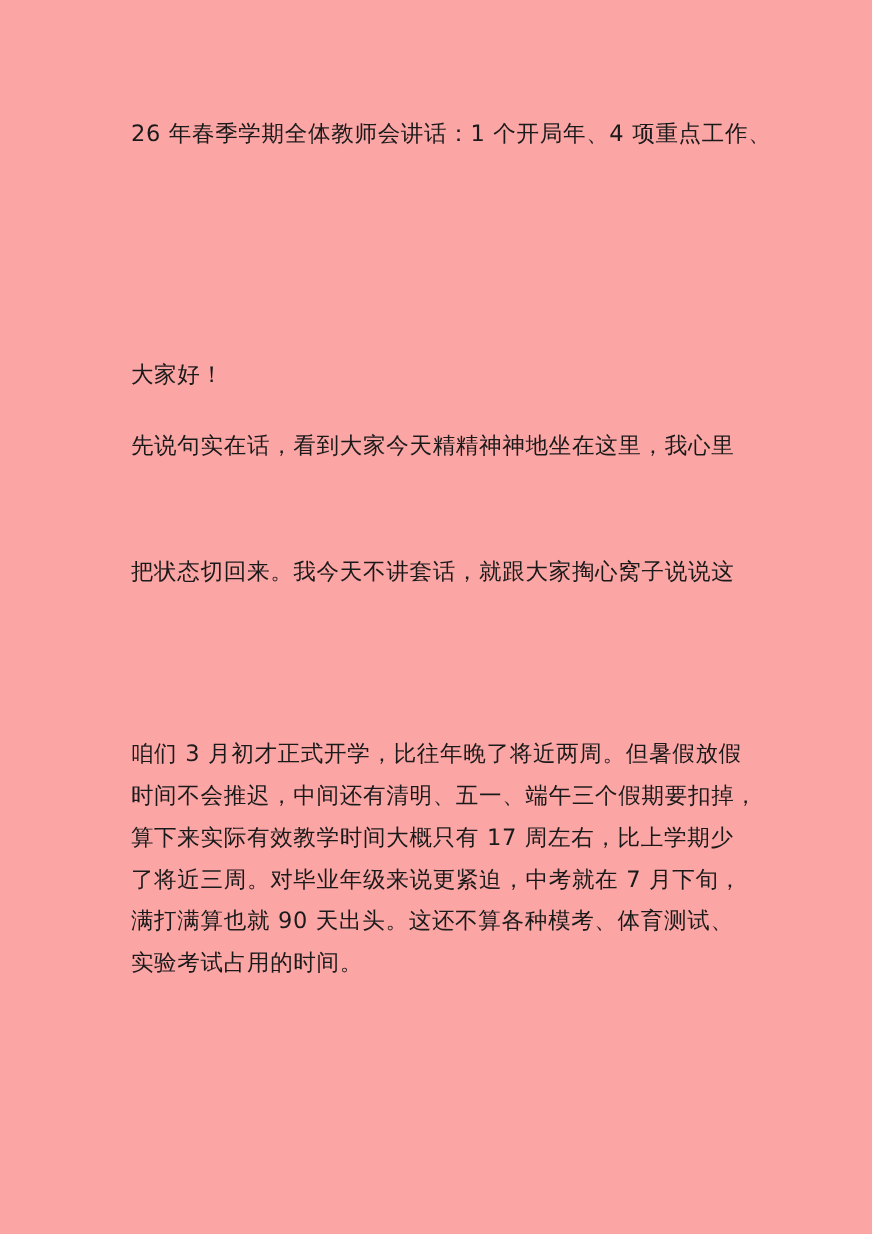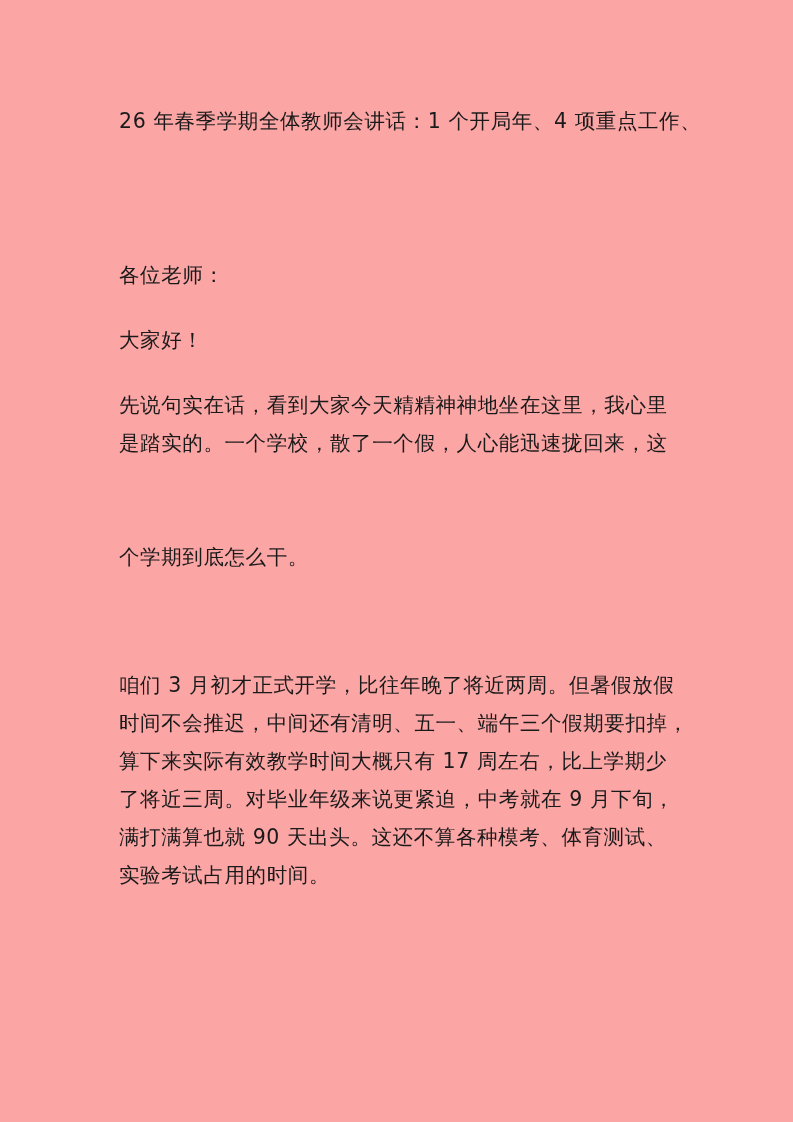--- a/index.html
+++ b/index.html
@@ -32,30 +32,28 @@
       letter-spacing: 0.6px;
     }
   </style>
 </head>
 <body>
 
 <div class="page">
 
   <div class="line" style="top:106px">26 年春季学期全体教师会讲话：1 个开局年、4 项重点工作、</div>
 
-  <div class="line" style="top:260px">各位老师：</div>
 
   <div class="line" style="top:390px">先说句实在话，看到大家今天精精神神地坐在这里，我心里</div>
 
   <div class="line" style="top:325px">大家好！</div>
-  <div class="line" style="top:428px">是踏实的。一个学校，散了一个假，人心能迅速拢回来，这</div>
-  <div class="line" style="top:542px">个学期到底怎么干。</div>
+  <div class="line" style="top:504px">把状态切回来。我今天不讲套话，就跟大家掏心窝子说说这</div>
 
 
   <div class="line" style="top:670px">咱们 3 月初才正式开学，比往年晚了将近两周。但暑假放假</div>
   <div class="line" style="top:708px">时间不会推迟，中间还有清明、五一、端午三个假期要扣掉，</div>
   <div class="line" style="top:746px">算下来实际有效教学时间大概只有 17 周左右，比上学期少</div>
-  <div class="line" style="top:784px">了将近三周。对毕业年级来说更紧迫，中考就在 9 月下旬，</div>
+  <div class="line" style="top:784px">了将近三周。对毕业年级来说更紧迫，中考就在 7 月下旬，</div>
   <div class="line" style="top:822px">满打满算也就 90 天出头。这还不算各种模考、体育测试、</div>
   <div class="line" style="top:860px">实验考试占用的时间。</div>
 
 
 </div>
 
 </body></html>

